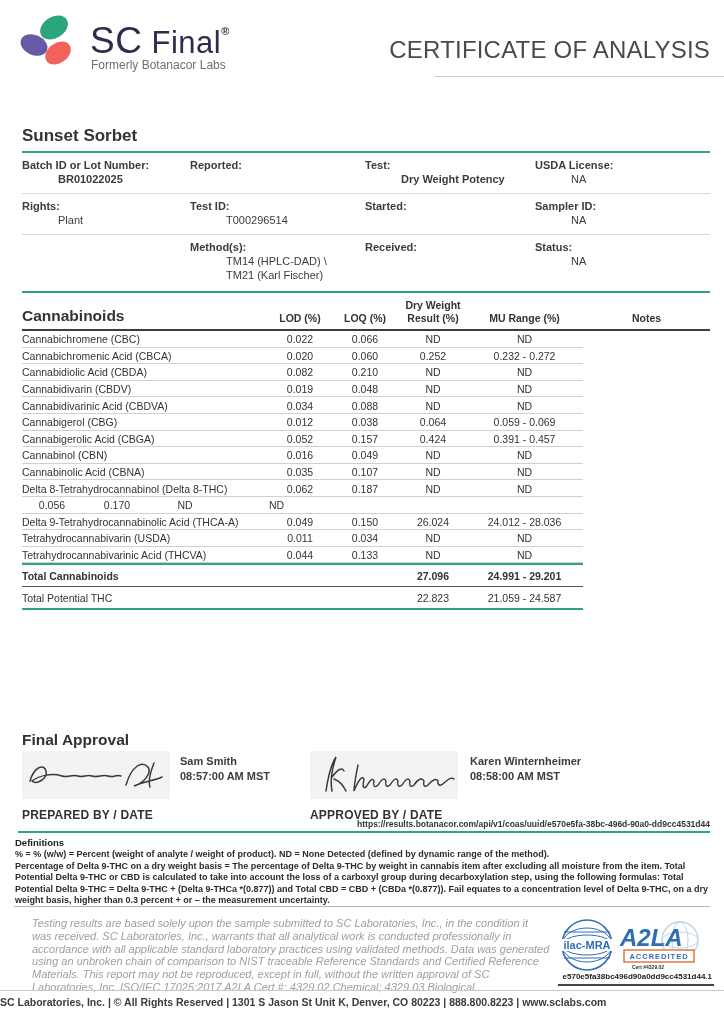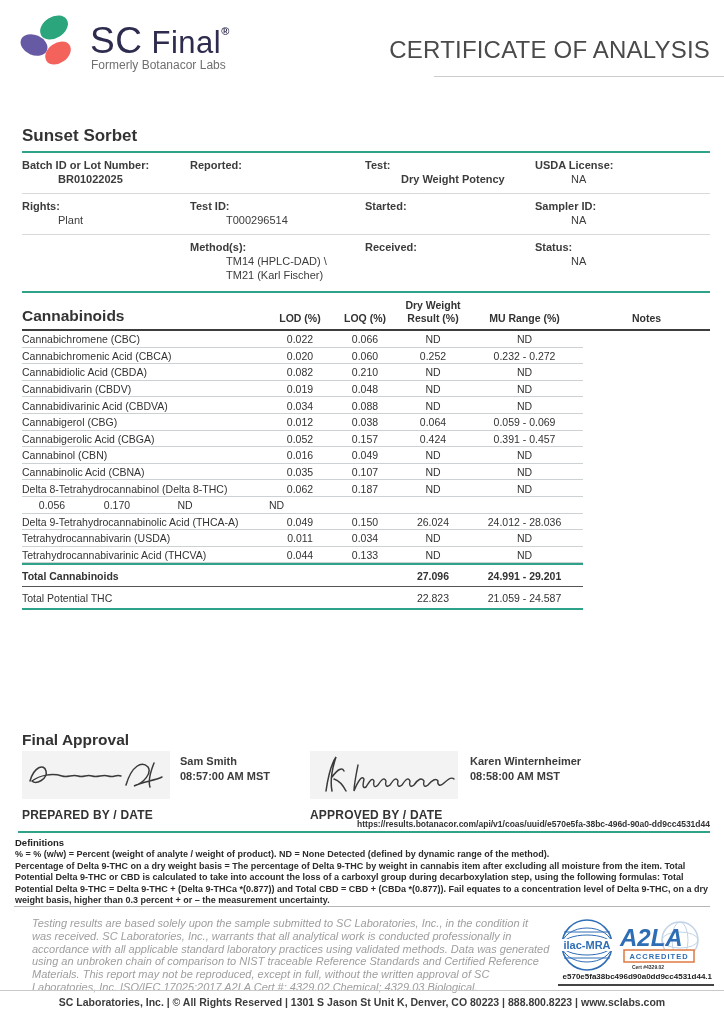--- a/index.html
+++ b/index.html
@@ -73,21 +73,21 @@
   .disclaimer{position:absolute;left:32px;top:917px;width:518px;font-size:11px;color:#9e9e9e;line-height:12.8px;font-style:italic;}
   .badges{position:absolute;left:558px;top:914px;width:156px;height:72px;}
   .ilac{position:absolute;left:2px;top:4px;}
   .a2la{position:absolute;left:60px;top:6px;}
   .cert-small{position:absolute;left:60px;top:50px;width:60px;text-align:center;font-size:5px;font-weight:700;color:#333;}
   .report-id{position:absolute;right:2px;top:58px;font-size:8px;font-weight:700;color:#222;white-space:nowrap;}
   .cert-rule{position:absolute;left:0px;top:70px;width:156px;height:2px;background:#444;}
 
   
   .foot-rule{position:absolute;left:0;top:990px;width:724px;height:1px;background:#c9c9c9;}
-  .footer{position:absolute;left:0;top:996px;width:724px;text-align:center;font-size:10.5px;font-weight:600;color:#3c3c3c;}
+  .footer{position:absolute;left:0;top:996px;width:724px;font-size:10.5px;font-weight:600;color:#3c3c3c;}
 </style>
 </head>
 <body>
 
 <div class="page">
 
   <div class="hdr">
     <div class="logo-marks">
       <div class="oval green"></div>
       <div class="oval purple"></div>

